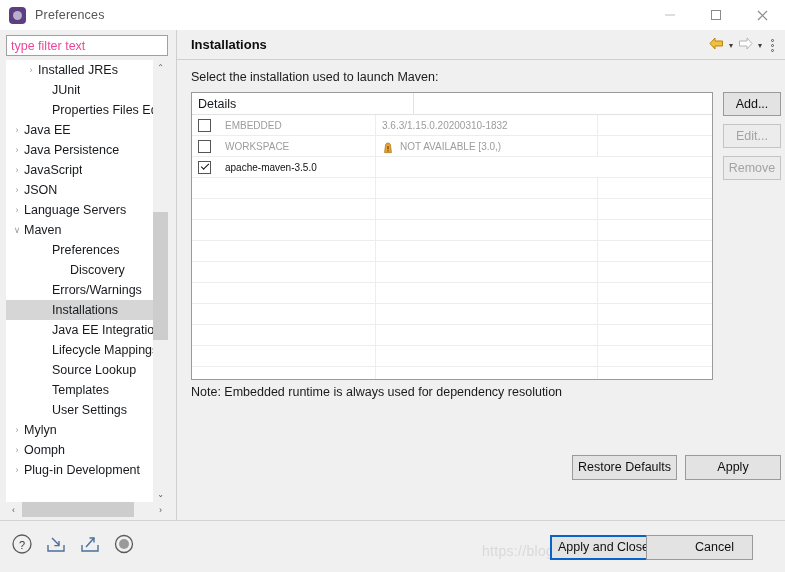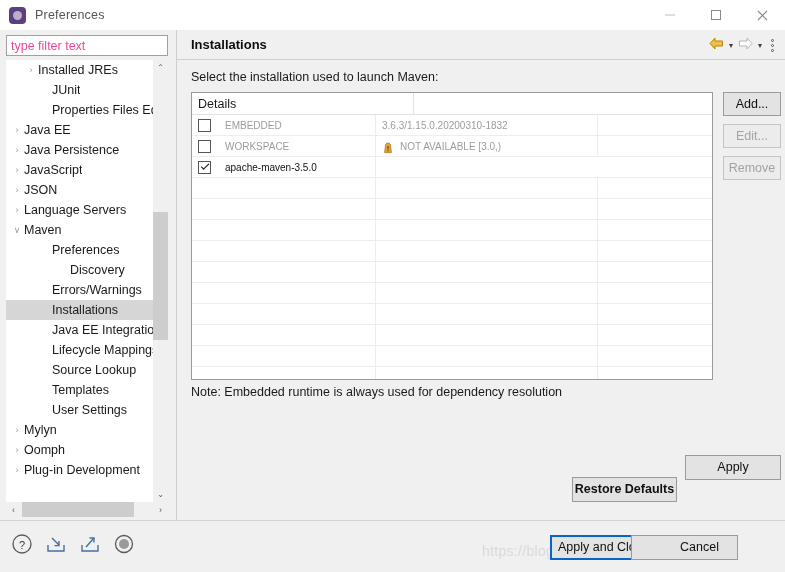--- a/index.html
+++ b/index.html
@@ -158,39 +158,39 @@
   }
   .btn.disabled { color: #a3a3a3; border-color: #c4c4c4; background: #ececec; }
 
   .note-line { position: absolute; left: 14px; top: 355px; font-size: 12.5px; color: #1a1a1a; }
 
   .btn-wide {
     position: absolute; height: 25px; border: 1px solid #9a9a9a; background: #e3e3e3;
     font-size: 12.5px; font-family: "Liberation Sans", sans-serif; color: #101010;
     text-align: center; line-height: 23px;
   }
-  .restore-btn { left: 395px; top: 447px; width: 105px; font-weight: bold; }
+  .restore-btn { left: 395px; top: 425px; width: 105px; }
   .apply-btn { left: 508px; top: 425px; width: 96px; }
 
   
   .bottombar {
     position: absolute; left: 0; top: 520px; width: 785px; height: 52px;
     background: #f0f0f0; border-top: 1px solid #d3d3d3;
   }
   .bl-icons { position: absolute; left: 10px; top: 11px; display: flex; gap: 10px; }
   .bl-icons > span { width: 24px; height: 24px; display: block; }
 
   .btn-dialog {
     position: absolute; top: 535px; height: 25px;
     border: 1px solid #9a9a9a; background: #e3e3e3;
     font-size: 12.5px; font-family: "Liberation Sans", sans-serif; color: #101010;
     text-align: center; line-height: 23px;
   }
   .apply-close { left: 550px; width: 107px; border: 2px solid #0a64c8; background: #e3e3e3; line-height: 21px; }
-  .cancel { left: 631px; width: 107px; padding-left: 30px; }
+  .cancel { left: 646px; width: 107px; padding-left: 30px; }
 
   .watermark {
     position: absolute; left: 482px; top: 543px; width: 303px;
     font-size: 14px; color: #d9d9d9; white-space: nowrap; letter-spacing: .3px;
     font-family: "Liberation Sans", sans-serif;
   }
 </style>
 </head>
 <body>
 

